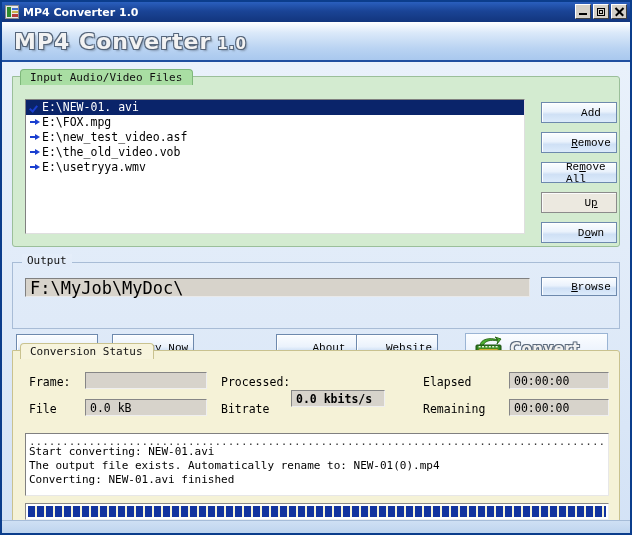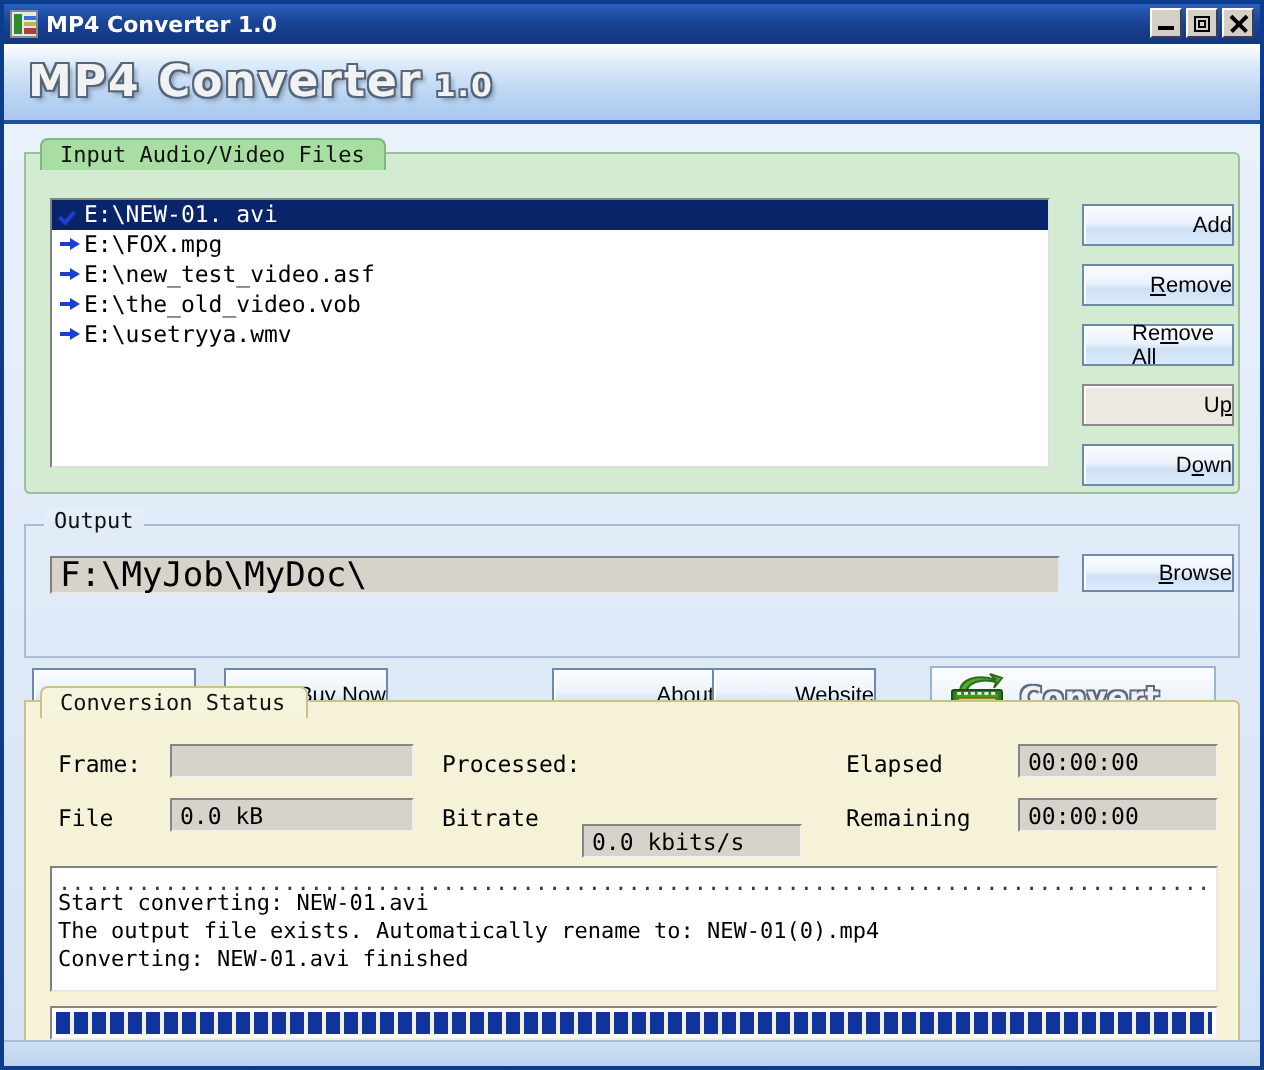--- a/index.html
+++ b/index.html
@@ -119,22 +119,22 @@
   .ic-arrow::after{
     content:"";position:absolute;left:6px;top:2.5px;width:0;height:0;
     border-left:5px solid #1a3fd0;border-top:3.5px solid transparent;border-bottom:3.5px solid transparent;
   }
 
   
   .btn{
     box-sizing:border-box;
     background:linear-gradient(to bottom,#fbfdff 0%,#eaf2fc 45%,#cfe0f5 60%,#dcebfb 100%);
     border:1px solid #6d89ad;
-    color:#000;font-family:Liberation Sans, sans-serif;font-size:11px;
-    display:flex;align-items:center;justify-content:flex-end;
+    color:#000;font-family:Liberation Mono, monospace;font-size:11px;
+    display:flex;align-items:center;justify-content:center;
     box-shadow:inset 1px 1px 0 #ffffff;
     cursor:default;
     padding-left:24px;
   }
   .btn.flat{background:#ece9e0;border:1px solid #8b8b8b;box-shadow:inset 1px 1px 0 #fbfbfb;}
   .btn u{text-decoration:underline;}
 
   .sidebtn{position:absolute;left:528px;width:76px;height:21px;}
   #btn-add{top:25px;}
   #btn-remove{top:55px;}
@@ -356,21 +356,21 @@
         </div>
 
         <span class="slabel" style="left:16px;top:51px;">File</span>
         <div class="sfield" style="left:72px;top:48px;width:122px;">
           <span>0.0 kB</span>
         </div>
 
         <span class="slabel" style="left:208px;top:24px;">Processed:</span>
 
         <span class="slabel" style="left:208px;top:51px;">Bitrate</span>
-        <div class="sfield" style="left:278px;top:61px;width:110px;">
+        <div class="sfield" style="left:278px;top:39px;width:94px;font-weight:bold;">
           <span>0.0 kbits/s</span>
         </div>
 
         <span class="slabel" style="left:410px;top:24px;">Elapsed</span>
         <div class="sfield" style="left:496px;top:21px;width:100px;">
           <span>00:00:00</span>
         </div>
 
         <span class="slabel" style="left:410px;top:51px;">Remaining</span>
         <div class="sfield" style="left:496px;top:48px;width:100px;">

